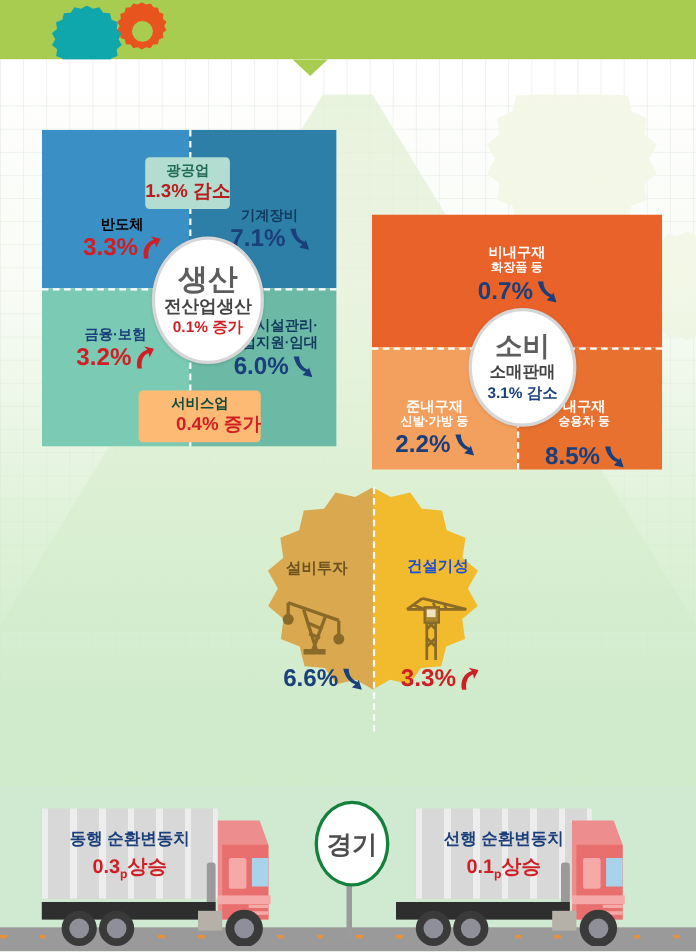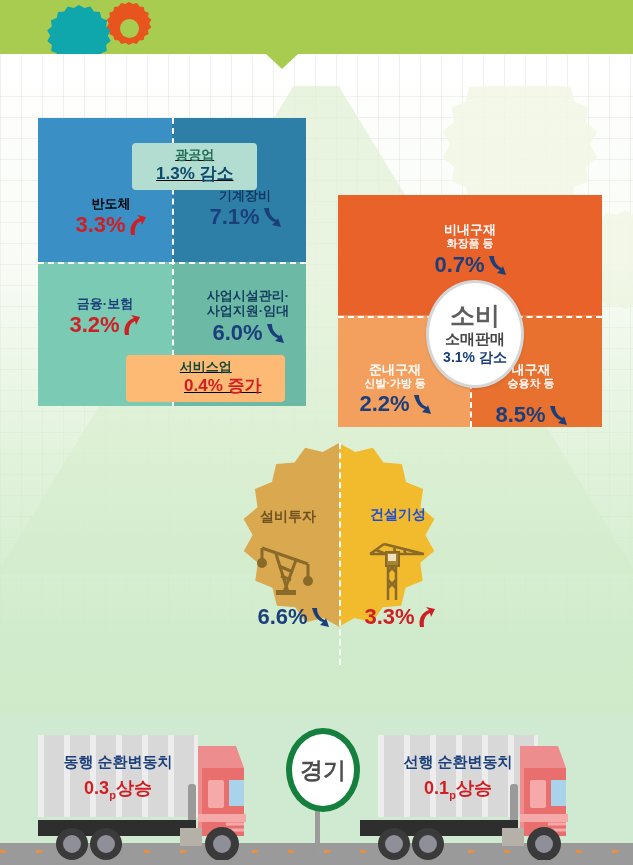--- a/index.html
+++ b/index.html
@@ -122,23 +122,22 @@
     align-items:center;justify-content:center;
   }
   .hub-title{font-weight:bold;color:#5d5d5d;line-height:1;}
   .hub-sub{font-weight:bold;color:#444;line-height:1.1;}
   .hub-val{font-weight:bold;line-height:1.1;}
 
   .node{position:absolute;z-index:5;text-align:center;white-space:nowrap;}
   .node-label{font-size:13px;font-weight:bold;line-height:1.18;}
   .node-val{font-size:22px;font-weight:bold;line-height:1;display:flex;align-items:center;justify-content:center;gap:1px;}
   .pill{
-    display:inline-block;border-radius:4px;padding:4px 24px 5px;
+    display:inline-block;border-radius:4px;padding:4px 0 5px;
     line-height:1.25;
-    text-decoration:underline;
   }
   .pill .pl{display:block;font-size:13px;font-weight:bold;}
   .pill .pv{display:block;font-size:17px;font-weight:bold;}
 
   .arr{display:inline-block;width:20px;height:22px;}
 
   
   .truck{position:absolute;z-index:5;}
   .box{
     position:absolute;background:#d8d8d8;
@@ -146,21 +145,21 @@
       rgba(255,255,255,.55) 0 6px, transparent 6px 26px);
   }
   .box-txt{
     position:absolute;left:0;width:100%;text-align:center;
   }
   .box-l1{font-size:15px;font-weight:bold;color:#1b3f7a;}
   .box-l2{font-size:18px;font-weight:bold;color:#cf1f24;margin-top:4px;}
   .box-l2 sub{font-size:11px;}
   .sign{
     position:absolute;left:286px;top:728px;width:62px;height:72px;z-index:6;
-    border-radius:50%;background:#ffffff;border:6px solid #15803d;
+    border-radius:50%;background:#ffffff;border:3px solid #15803d;
     display:flex;align-items:center;justify-content:center;
     font-size:23px;font-weight:bold;color:#4d4d4d;
   }
   .sign-pole{
     position:absolute;left:315px;top:798px;width:5px;height:56px;
     background:#9b9b9b;z-index:5;
   }
 </style>
 </head>
 <body>
@@ -200,21 +199,21 @@
     <div class="gear-half gear-shape" style="background:linear-gradient(to right,#7bcab4 0 50%,#6cb9a6 50% 100%);
                 clip-path:polygon(0 50%,100% 50%,100% 100%,0 100%);"></div>
     <div class="gear-half gear-shape" style="background:linear-gradient(to bottom, transparent 0 49.6%, transparent 49.6%);"></div>
     <div class="split-h" style="top:50%;"></div>
     <div class="split-v" style="left:50%;"></div>
   </div>
 
   <div class="node" style="left:132px;top:143px;">
     <span class="pill" style="background:#b3ddd0;">
       <span class="pl" style="color:#1f6b55;">광공업</span>
-      <span class="pv" style="color:#0c4a6e;text-align:right;">1.3% 감소</span>
+      <span class="pv" style="color:#b91c1c;text-align:right;">1.3% 감소</span>
     </span>
   </div>
 
   <div class="node" style="left:56px;top:196px;width:110px;">
     <div class="node-label" style="color:#000000;">반도체</div>
     <div class="node-val" style="color:#cf1f24;margin-top:3px;">
       <span>3.3%</span>
       <span class="arr">
         <svg width="20" height="22" viewBox="0 0 20 22">
             <path d="M4 21 C2 13 6 6 13 4 L10 1 L19 3 L15 11 L14 7 C9 9 7 14 8 21 Z" fill="#cf1f24"></path>
@@ -260,20 +259,25 @@
     </div>
   </div>
 
   <div class="node" style="left:126px;top:355px;">
     <span class="pill" style="background:#fdba74;">
       <span class="pl" style="color:#11483a;">서비스업</span>
       <span class="pv" style="color:#cf1f24;margin-left:34px;">0.4% 증가</span>
     </span>
   </div>
 
+  <div class="hub" style="left:138px;top:215px;width:96px;height:110px;">
+    <div class="hub-title" style="font-size:27px;">생산</div>
+    <div class="hub-sub" style="font-size:16px;margin-top:3px;">전산업생산</div>
+    <div class="hub-val" style="font-size:14px;color:#cf1f24;margin-top:2px;">0.1% 증가</div>
+  </div>
 
   <div class="gear-wrap" style="left:338px;top:195px;width:264px;height:232px;">
     <div class="gear-half gear-shape" style="background:#e8622a;clip-path:polygon(0 0,100% 0,100% 52%,0 52%);"></div>
     <div class="gear-half gear-shape" style="background:linear-gradient(to right,#f3a05f 0 50%,#e8712f 50% 100%);
                 clip-path:polygon(0 52%,100% 52%,100% 100%,0 100%);"></div>
     <div class="split-h" style="top:52%;"></div>
     <div class="split-v" style="left:50%;top:52%;height:48%;"></div>
   </div>
 
   <div class="node" style="left:407px;top:222px;width:126px;">

